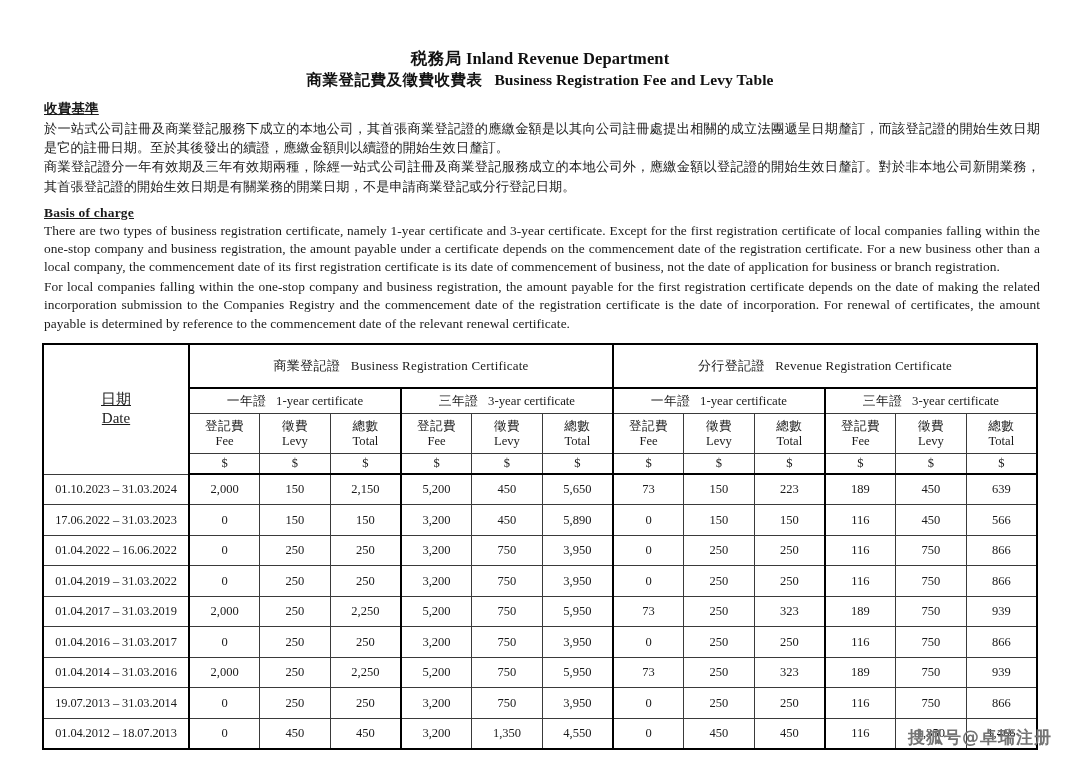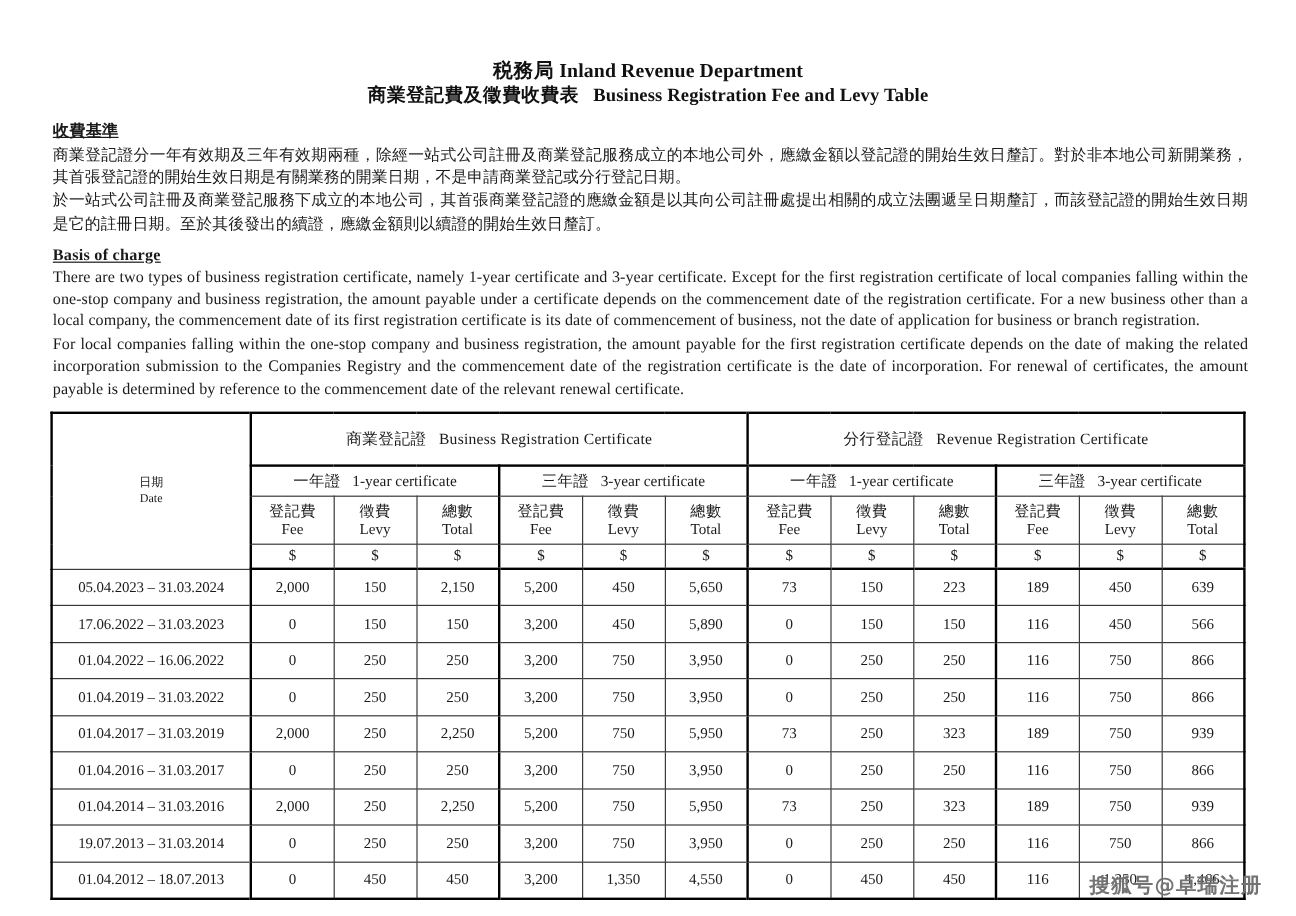--- a/index.html
+++ b/index.html
@@ -102,23 +102,24 @@
   th.leaf {
     font-size: 12.6px;
     height: 40px;
     line-height: 1.22;
   }
   th.cur {
     font-size: 12.5px;
     height: 18px;
   }
   th.date-col {
-    font-size: 10px;
+    font-size: 15px;
     line-height: 1.3;
-    width: 166px;
+    width: 146px;
+    text-decoration: underline;
   }
   td.date-cell {
     font-size: 12.4px;
     height: 30.5px;
     letter-spacing: -0.1px;
   }
   td.num {
     font-size: 12.5px;
     height: 30.5px;
   }
@@ -148,22 +149,22 @@
   <div class="title-line sub">
     <span class="zh">商業登記費及徵費收費表</span>
     &nbsp;
     <span>Business Registration Fee and Levy Table</span>
   </div>
 </div>
 
 <div class="content">
 
   <div class="section-heading">收費基準</div>
+  <p class="para zh">於一站式公司註冊及商業登記服務下成立的本地公司，其首張商業登記證的應繳金額是以其向公司註冊處提出相關的成立法團遞呈日期釐訂，而該登記證的開始生效日期是它的註冊日期。至於其後發出的續證，應繳金額則以續證的開始生效日釐訂。</p>
   <p class="para zh">商業登記證分一年有效期及三年有效期兩種，除經一站式公司註冊及商業登記服務成立的本地公司外，應繳金額以登記證的開始生效日釐訂。對於非本地公司新開業務，其首張登記證的開始生效日期是有關業務的開業日期，不是申請商業登記或分行登記日期。</p>
-  <p class="para zh">於一站式公司註冊及商業登記服務下成立的本地公司，其首張商業登記證的應繳金額是以其向公司註冊處提出相關的成立法團遞呈日期釐訂，而該登記證的開始生效日期是它的註冊日期。至於其後發出的續證，應繳金額則以續證的開始生效日釐訂。</p>
 
   <div class="section-heading">Basis of charge</div>
   <div class="en-block">
     <p class="para">There are two types of business registration certificate, namely 1-year certificate and 3-year certificate. Except for the first registration certificate of local companies falling within the one-stop company and business registration, the amount payable under a certificate depends on the commencement date of the registration certificate. For a new business other than a local company, the commencement date of its first registration certificate is its date of commencement of business, not the date of application for business or branch registration.</p>
     <p class="para">For local companies falling within the one-stop company and business registration, the amount payable for the first registration certificate depends on the date of making the related incorporation submission to the Companies Registry and the commencement date of the registration certificate is the date of incorporation. For renewal of certificates, the amount payable is determined by reference to the commencement date of the relevant renewal certificate.</p>
   </div>
 </div>
 
 <div class="table-wrap">
   <table class="fee-table">
@@ -266,21 +267,21 @@
         <th class="cur sep-left thick-bottom">$</th>
         <th class="cur thick-bottom">$</th>
         <th class="cur thick-bottom">$</th>
         <th class="cur sep-left thick-bottom">$</th>
         <th class="cur thick-bottom">$</th>
         <th class="cur thick-bottom">$</th>
       </tr>
     </thead>
     <tbody>
         <tr>
-          <td class="date-cell">05.04.2023 – 31.03.2024</td>
+          <td class="date-cell">01.10.2023 – 31.03.2024</td>
           <td class="num sep-left">2,000</td>
           <td class="num">150</td>
           <td class="num">2,150</td>
           <td class="num sep-left">5,200</td>
           <td class="num">450</td>
           <td class="num">5,650</td>
           <td class="num sep-left">73</td>
           <td class="num">150</td>
           <td class="num">223</td>
           <td class="num sep-left">189</td>

